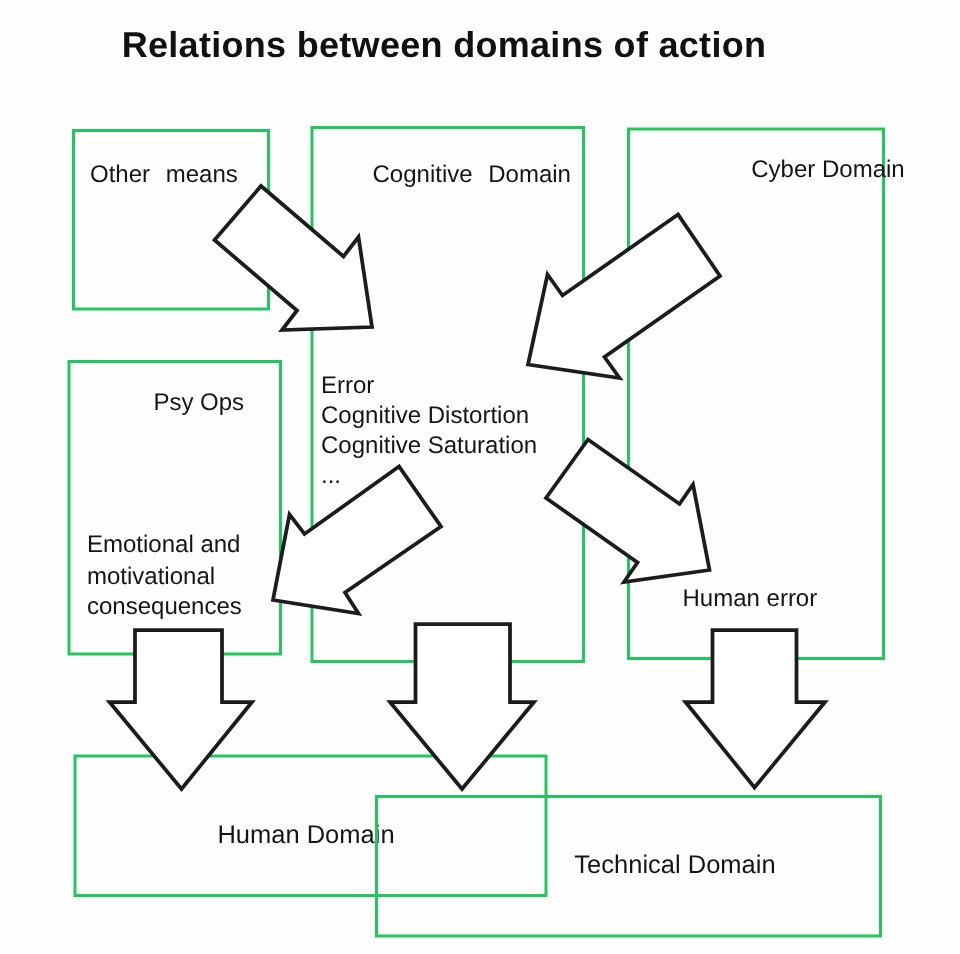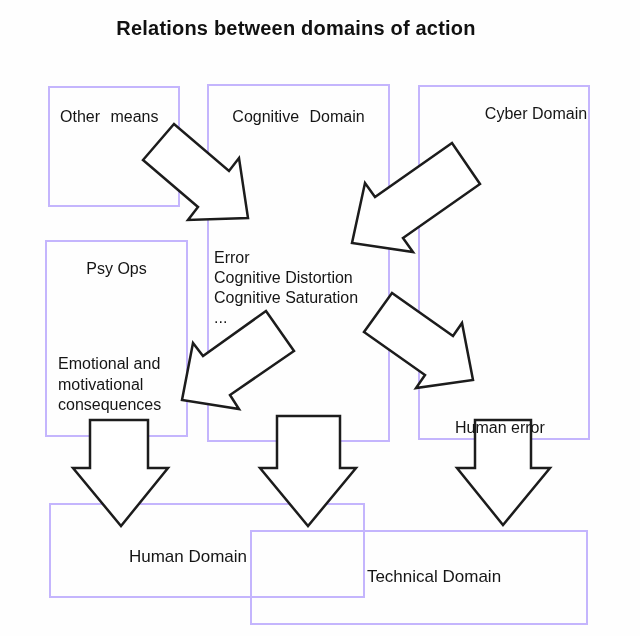--- a/index.html
+++ b/index.html
@@ -3,25 +3,25 @@
 <meta charset="utf-8">
 <style>
   html,body{margin:0;padding:0;background:#ffffff;}
   .canvas{
     position:relative;width:640px;height:636px;background:#fefefe;
     font-family:"Liberation Sans", sans-serif;color:#151515;overflow:hidden;
   }
   .title{
     position:absolute;left:0;top:17px;width:640px;text-align:center;
     padding-right:48px;box-sizing:border-box;
-    font-size:20px;font-weight:bold;color:#111;letter-spacing:.2px;
+    font-size:24px;font-weight:bold;color:#111;letter-spacing:.2px;
   }
   .box{
-    position:absolute;border:2px solid #c4b5fd;background:transparent;
-    box-sizing:border-box;z-index:1;
+    position:absolute;border:2px solid #22c55e;background:transparent;
+    box-sizing:border-box;z-index:1;padding-left:16px;
   }
   .box-label{font-size:16px;color:#151515;}
   .centered{width:100%;text-align:center;}
   .wordgap{word-spacing:6px;}
   #box-other-means{left:48px;top:86px;width:132px;height:121px;}
   #box-other-means .box-label{position:absolute;left:10px;top:20px;}
   #box-cognitive{left:207px;top:84px;width:183px;height:358px;}
   #box-cognitive .box-label{position:absolute;top:22px;}
   #box-cyber{left:418px;top:85px;width:172px;height:355px;}
   #box-cyber .box-label{position:absolute;top:18px;margin-left:32px;}
@@ -33,21 +33,21 @@
   }
   #box-human{left:49px;top:503px;width:316px;height:95px;}
   #box-human .box-label{position:absolute;top:42px;transform:translateX(-19px);font-size:17px;}
   #box-technical{left:250px;top:530px;width:338px;height:95px;}
   #box-technical .box-label{position:absolute;top:35px;transform:translateX(15px);font-size:17px;}
   .effects{
     position:absolute;left:214px;top:248px;z-index:3;
     font-size:16px;line-height:20px;
   }
   .human-error{
-    position:absolute;left:455px;top:391px;z-index:3;font-size:16px;margin-top:28px;
+    position:absolute;left:455px;top:391px;z-index:3;font-size:16px;
   }
   .arrows{
     position:absolute;left:0;top:0;width:640px;height:636px;z-index:2;
     pointer-events:none;
   }
   .arrow{fill:#ffffff;stroke:#1c1c1c;stroke-width:2.5;stroke-linejoin:miter;}
 </style>
 </head>
 <body>
 

